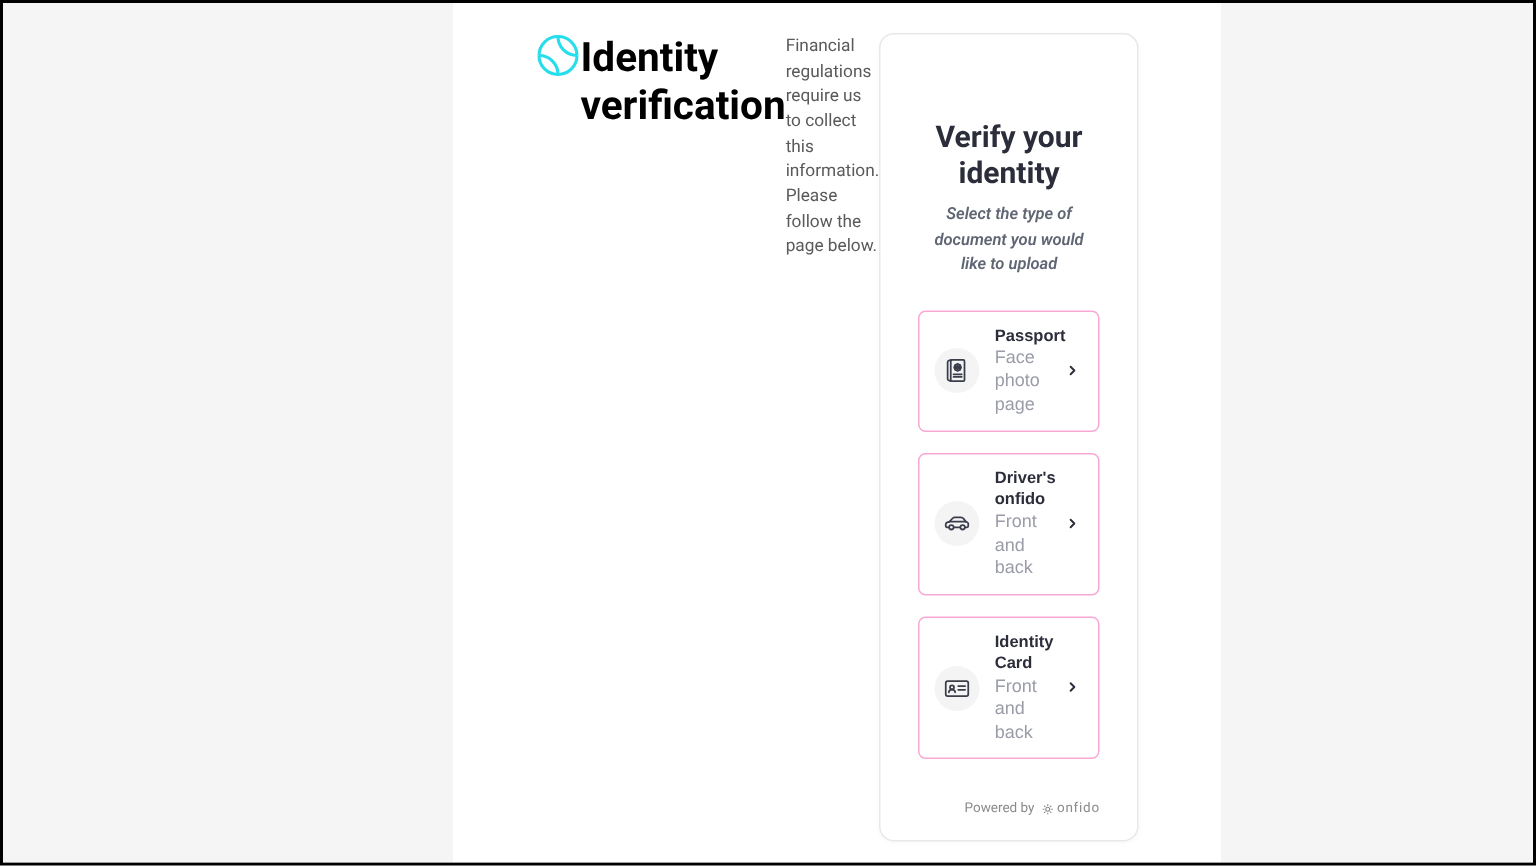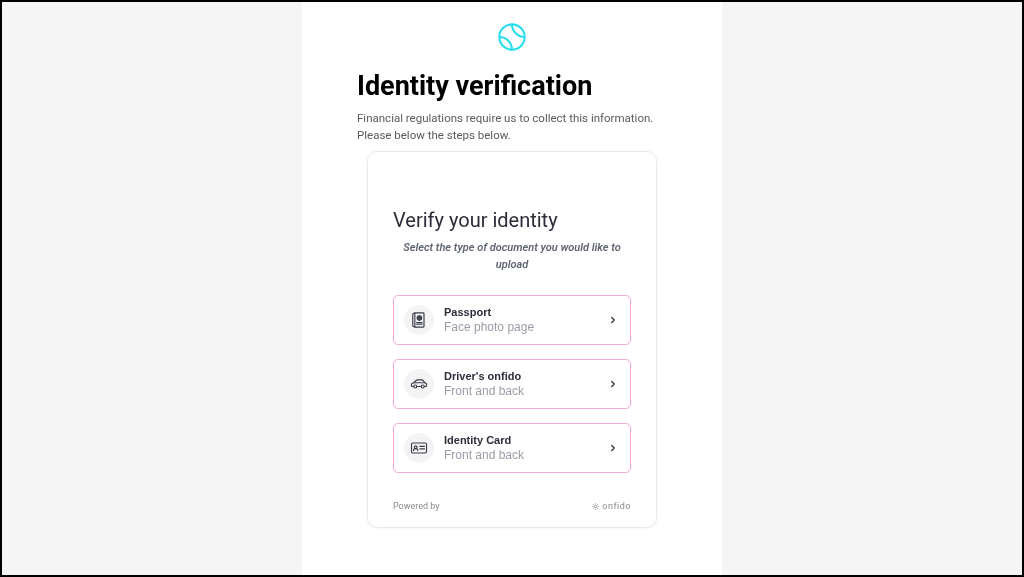--- a/index.html
+++ b/index.html
@@ -28,21 +28,21 @@
       width: 300px;
     }
     .side-gutter.right {
       width: 300px;
     }
     .main-column {
       flex: 1;
       background: #fff;
       padding: 20px 55px 0 55px;
       display: flex;
-      flex-direction: column;
+      flex-direction: row;
       align-items: flex-start;
     }
     .logo-wrap {
       width: 100%;
       display: flex;
       justify-content: center;
       margin-bottom: 18px;
     }
     .logo-wrap svg {
       width: 30px;
@@ -64,22 +64,23 @@
       width: 100%;
       max-width: 290px;
       margin: 0 auto;
       border: 1px solid #e8e8e8;
       border-radius: 10px;
       padding: 30px 25px 12px 25px;
       box-shadow: 0 1px 3px rgba(0,0,0,0.03);
     }
     .card-title {
       font-size: 20px;
-      font-weight: 400;
+      font-weight: 700;
       color: #2b2d3a;
+      text-align: center;
       margin-bottom: 8px;
       margin-top: 26px;
     }
     .card-subtitle {
       font-size: 11px;
       font-weight: 600;
       color: #5f6573;
       text-align: center;
       line-height: 1.5;
       margin-bottom: 22px;
@@ -137,21 +138,21 @@
       height: 10px;
     }
     .powered-by {
       text-align: center;
       font-size: 9px;
       color: #8a8a8a;
       margin-top: 28px;
       margin-bottom: 4px;
       display: flex;
       align-items: center;
-      justify-content: space-between;
+      justify-content: flex-end;
       gap: 4px;
     }
     .powered-by .brand {
       display: flex;
       align-items: center;
       gap: 2px;
       letter-spacing: 0.5px;
     }
   </style>
 </head>
@@ -170,21 +171,21 @@
           <path d="M29.5 16 C29.5 23.5 23.5 29.5 16 29.5 C8.5 29.5 2.5 23.5 2.5 16"></path>
           <path d="M2.5 16 C10 16 16 22 16 29.5"></path>
           <path d="M29.5 16 C22 16 16 10 16 2.5"></path>
         </g>
       </svg>
     </div>
 
     <h1 class="page-title">Identity verification</h1>
     <p class="page-subtitle">
       <span>Financial regulations require us to collect this information.</span><br>
-      <span>Please below the steps below.</span>
+      <span>Please follow the page below.</span>
     </p>
 
     <div class="card">
       <h2 class="card-title">Verify your identity</h2>
       <p class="card-subtitle">Select the type of document you would like to upload</p>
 
       <button class="doc-option">
         <span class="doc-icon-wrap">
           <svg viewBox="0 0 24 24" fill="none" stroke="#3a3d4a" stroke-width="1.4" stroke-linecap="round" stroke-linejoin="round">
             <rect x="7" y="3.5" width="11" height="17" rx="1"></rect>

